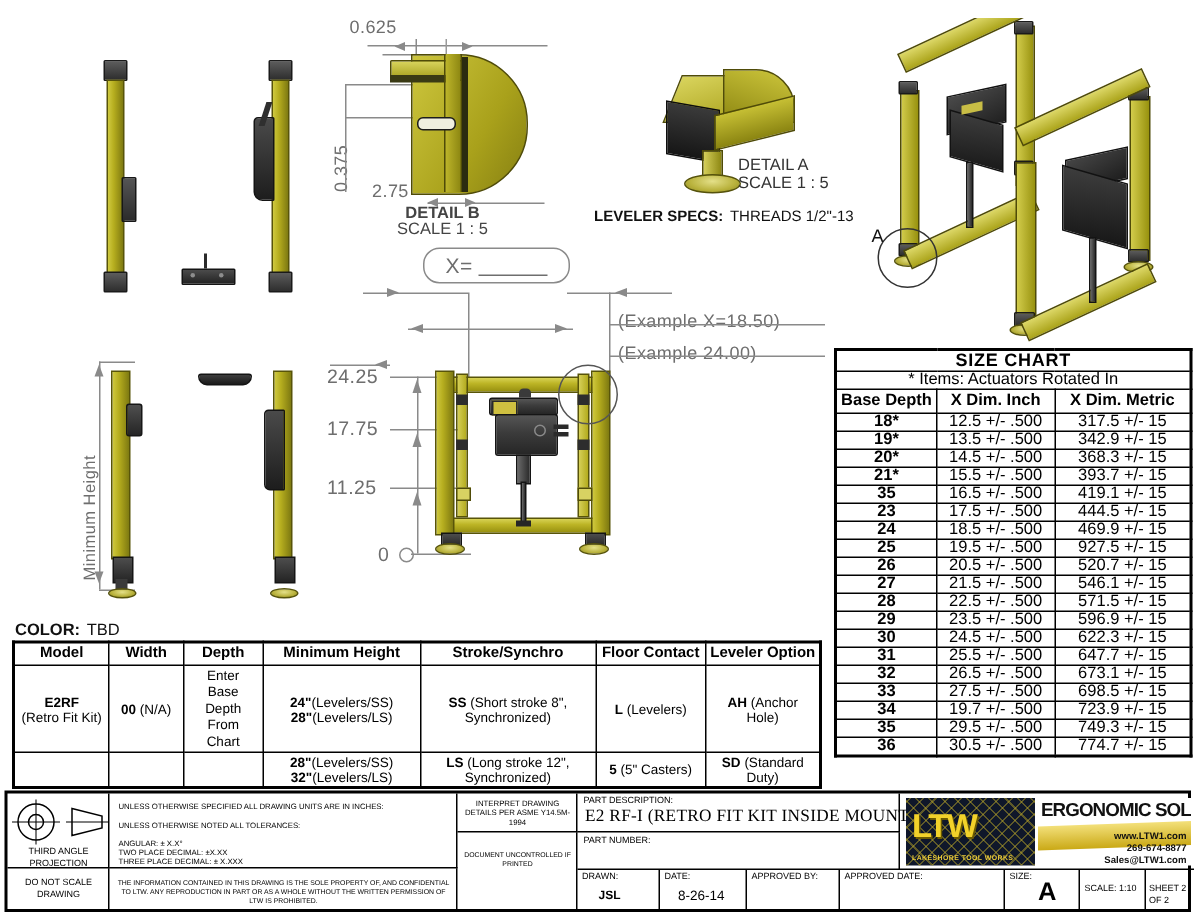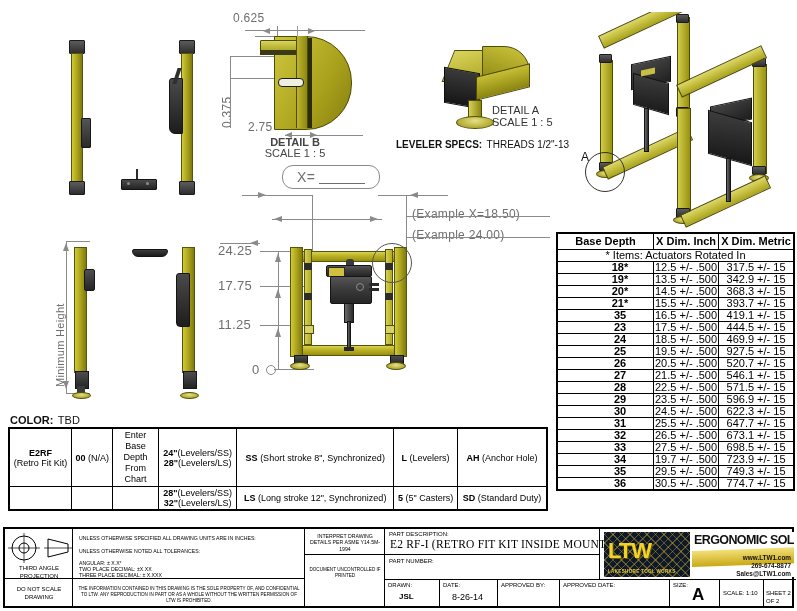--- a/index.html
+++ b/index.html
@@ -22,21 +22,21 @@
   .actbody{position:absolute;background:linear-gradient(180deg,#555 0%,#3b3b3b 45%,#262626 100%);border:1px solid #151515;box-sizing:border-box;border-radius:2px;}
   .rod{position:absolute;background:linear-gradient(90deg,#6a6a6a,#2b2b2b);border:1px solid #141414;box-sizing:border-box;}
   .footpad{position:absolute;background:radial-gradient(ellipse at 50% 35%,#e4e089,#b9b23c 60%,#8f8a21 100%);border:1px solid #55520c;border-radius:50%;box-sizing:border-box;}
 
   
   #sizechart{position:absolute;left:556px;top:232px;width:239px;border:2px solid #000;border-collapse:collapse;background:#fff;}
   #sizechart td,#sizechart th{border:1px solid #000;font-family:"Liberation Sans",sans-serif;font-size:10px;text-align:center;padding:0;line-height:11px;}
   #sizechart .title{font-weight:bold;font-size:12px;letter-spacing:.5px;padding:1px 0 1px;}
   #sizechart .hd{font-weight:bold;font-size:11px;padding:2px 2px;}
   #sizechart .note{font-size:11px;padding:0;}
-  #sizechart .d{font-weight:bold;font-size:11px;width:66px;padding-left:29px;}
+  #sizechart .d{font-weight:bold;font-size:11px;width:66px;}
   #sizechart .v{font-size:11px;}
 
   
   #modeltable{position:absolute;left:8px;top:427px;width:540px;border-collapse:collapse;border:2px solid #000;background:#fff;}
   #modeltable th,#modeltable td{border:1px solid #000;font-family:"Liberation Sans",sans-serif;font-size:9px;text-align:center;vertical-align:middle;padding:1px 2px;line-height:10px;}
   #modeltable th{font-weight:bold;font-size:10px;padding:2px;}
   #modeltable td{height:auto;}
   #modeltable .c1{width:63px;}
   #modeltable .c2{width:47px;}
   #modeltable .c3{width:50px;}
@@ -319,27 +319,30 @@
         </div>
      </div>
 
      <div class="abs" style="left:35px;top:140px;width:38px;height:38px;border:1px solid #333;border-radius:50%;"></div>
      <div class="lbl abs" style="left:31px;top:138px;font-size:12px;">A</div>
   </div>
 
   <table id="sizechart">
     <tbody>
       <tr>
+        <td class="title" colspan="3">SIZE CHART</td>
+      </tr>
+      <tr>
+        <td class="note" colspan="3">* Items: Actuators Rotated In</td>
+      </tr>
+      <tr>
         <td class="hd">Base Depth</td>
         <td class="hd">X Dim. Inch</td>
         <td class="hd">X Dim. Metric</td>
       </tr>
-      <tr>
-        <td class="note" colspan="3">* Items: Actuators Rotated In</td>
-      </tr>
     </tbody>
     <tbody id="sizechart-body">
         <tr>
           <td class="d">18*</td>
           <td class="v">12.5  +/-  .500</td>
           <td class="v">317.5  +/- 15</td>
         </tr>
         <tr>
           <td class="d">19*</td>
           <td class="v">13.5  +/-  .500</td>
@@ -428,20 +431,29 @@
         <tr>
           <td class="d">36</td>
           <td class="v">30.5  +/-  .500</td>
           <td class="v">774.7  +/- 15</td>
         </tr>
       </tbody>
   </table>
 
   <table id="modeltable">
     <tbody>
+        <tr>
+      <th class="c1">Model</th>
+      <th class="c2">Width</th>
+      <th class="c3">Depth</th>
+      <th class="c4">Minimum Height</th>
+      <th class="c5">Stroke/Synchro</th>
+      <th class="c6">Floor Contact</th>
+      <th class="c7">Leveler Option</th>
+    </tr>
     <tr style="height:52px;">
       <td>
         <span class="bold">E2RF</span><br>
         <span>(Retro Fit Kit)</span>
       </td>
       <td>
         <span class="bold">00</span>
         <span>(N/A)</span>
       </td>
       <td rowspan="1">

